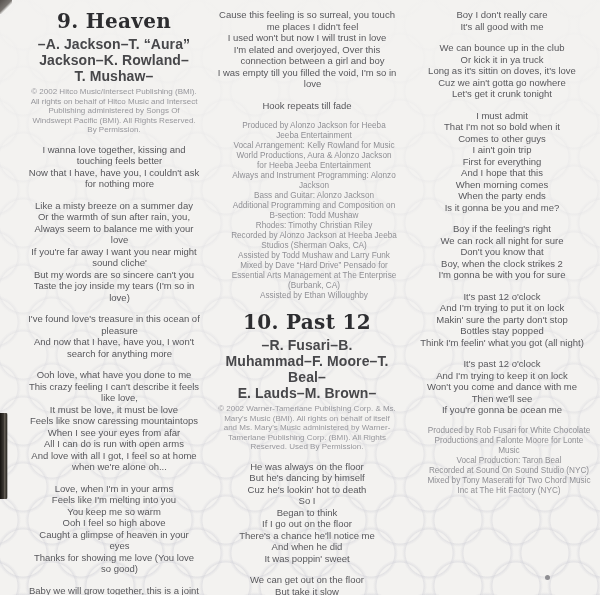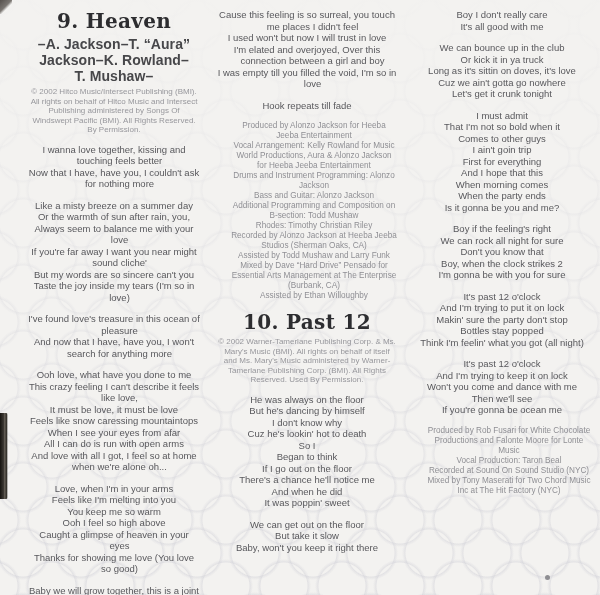--- a/index.html
+++ b/index.html
@@ -138,35 +138,38 @@
       <div class="stanza">
         <p class="lyric-line">Cause this feeling is so surreal, you touch me places I didn't feel</p>
         <p class="lyric-line">I used won't but now I will trust in love</p>
         <p class="lyric-line">I'm elated and overjoyed, Over this connection between a girl and boy</p>
         <p class="lyric-line">I was empty till you filled the void, I'm so in love</p>
       </div>
       <p class="note">Hook repeats till fade</p>
       <div class="production">
         <p class="production-line">Produced by Alonzo Jackson for Heeba Jeeba Entertainment</p>
         <p class="production-line">Vocal Arrangement: Kelly Rowland for Music World Productions, Aura &amp; Alonzo Jackson for Heeba Jeeba Entertainment</p>
-        <p class="production-line">Drums and Instrument Programming: Alonzo Jackson</p>
+        <p class="production-line">Always and Instrument Programming: Alonzo Jackson</p>
         <p class="production-line">Bass and Guitar: Alonzo Jackson</p>
         <p class="production-line">Additional Programming and Composition on B-section: Todd Mushaw</p>
         <p class="production-line">Rhodes: Timothy Christian Riley</p>
         <p class="production-line">Recorded by Alonzo Jackson at Heeba Jeeba Studios (Sherman Oaks, CA)</p>
         <p class="production-line">Assisted by Todd Mushaw and Larry Funk</p>
         <p class="production-line">Mixed by Dave “Hard Drive” Pensado for Essential Arts Management at The Enterprise (Burbank, CA)</p>
         <p class="production-line">Assisted by Ethan Willoughby</p>
       </div>
       <h2 class="song-title">10. Past 12</h2>
+      <div class="credits">
+        <p class="credits-line">–R. Fusari–B. Muhammad–F. Moore–T. Beal–</p>
+        <p class="credits-line">E. Lauds–M. Brown–</p>
+      </div>
       <p class="copyright">© 2002 Warner-Tamerlane Publishing Corp. &amp; Ms. Mary's Music (BMI). All rights on behalf of itself and Ms. Mary's Music administered by Warner-Tamerlane Publishing Corp. (BMI). All Rights Reserved. Used By Permission.</p>
       <div class="stanza">
         <p class="lyric-line">He was always on the floor</p>
         <p class="lyric-line">But he's dancing by himself</p>
-        <p class="lyric-line">I don't know why</p>
         <p class="lyric-line">Cuz he's lookin' hot to death</p>
         <p class="lyric-line">So I</p>
         <p class="lyric-line">Began to think</p>
         <p class="lyric-line">If I go out on the floor</p>
         <p class="lyric-line">There's a chance he'll notice me</p>
         <p class="lyric-line">And when he did</p>
         <p class="lyric-line">It was poppin' sweet</p>
       </div>
       <div class="stanza">
         <p class="lyric-line">We can get out on the floor</p>

